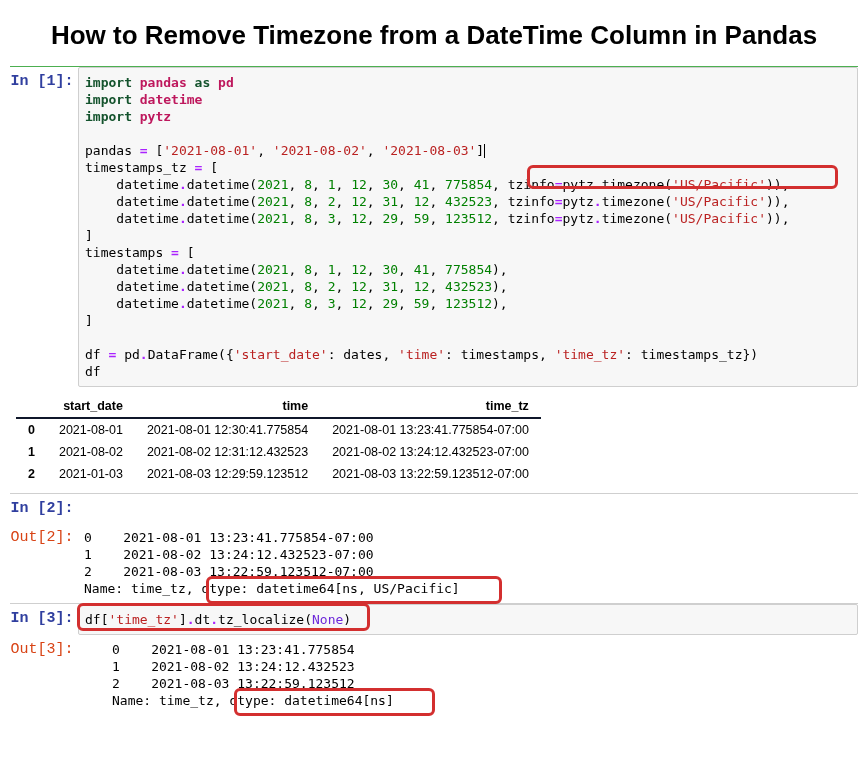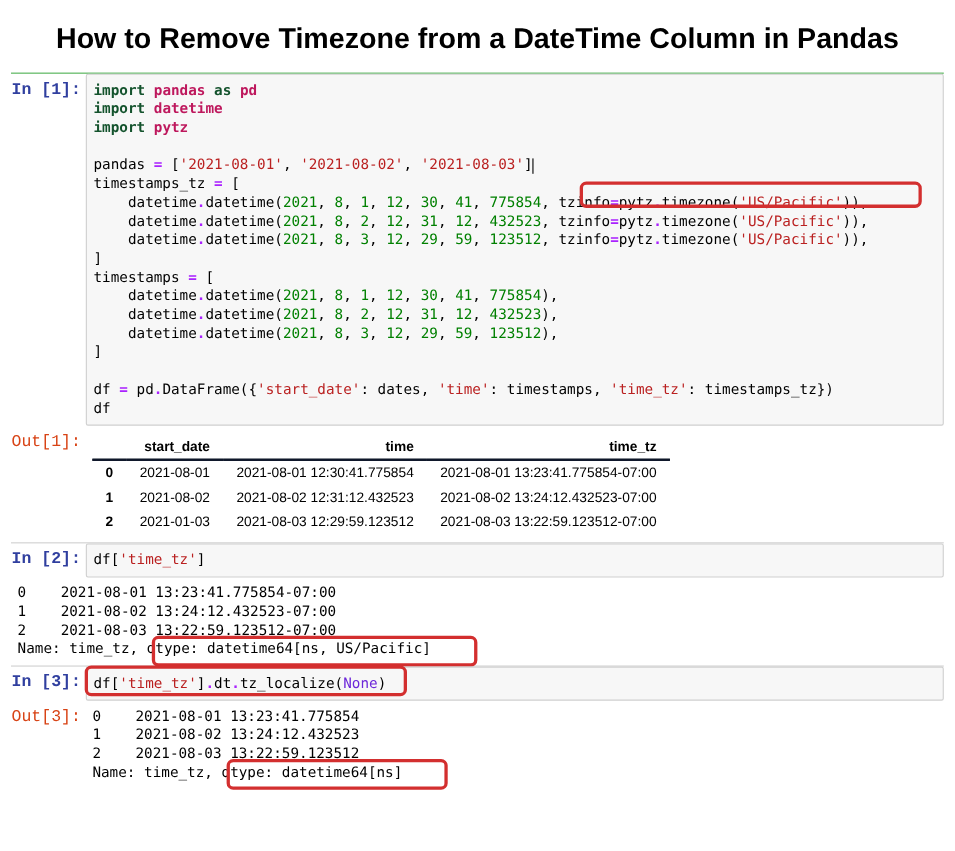--- a/index.html
+++ b/index.html
@@ -119,21 +119,20 @@
 <span>]</span>
 
 <span>df </span><span class="op">=</span><span> pd</span><span class="op">.</span><span>DataFrame({</span><span class="str">'start_date'</span><span>: dates, </span><span class="str">'time'</span><span>: timestamps, </span><span class="str">'time_tz'</span><span>: timestamps_tz})</span>
 <span>df</span></pre>
       <div class="hl" style="top:97px; left:448px; width:305px; height:18px;"></div>
     </div>
   </div>
 </div>
 
 <div class="cell" style="border-top:none;">
-  <div class="prompt out">Out[1]:</div>
   <div class="area">
     <table class="df">
       <thead>
         <tr>
           <th></th>
           <th>start_date</th>
           <th>time</th>
           <th>time_tz</th>
         </tr>
       </thead>
@@ -156,48 +155,44 @@
           <td>2021-08-03 12:29:59.123512</td>
           <td>2021-08-03 13:22:59.123512-07:00</td>
         </tr>
       </tbody>
     </table>
   </div>
 </div>
 
 <div class="cell">
   <div class="prompt in">In [2]:</div>
-  <div class="area">
-    <div class="input_area">
-<pre class="code"><span>df[</span><span class="str">'time_tz'</span><span>]</span></pre>
-    </div>
-  </div>
 </div>
 
 <div class="cell" style="border-top:none;">
+  <div class="prompt out">Out[2]:</div>
   <div class="area out-rel">
 <pre class="output"><span>0    2021-08-01 13:23:41.775854-07:00</span>
 <span>1    2021-08-02 13:24:12.432523-07:00</span>
 <span>2    2021-08-03 13:22:59.123512-07:00</span>
 <span>Name: time_tz, </span><span>dtype: datetime64[ns, US/Pacific]</span></pre>
     <div class="hl" style="top:53px; left:128px; width:290px; height:22px;"></div>
   </div>
 </div>
 
 <div class="cell">
   <div class="prompt in">In [3]:</div>
   <div class="area">
     <div class="input_area out-rel">
 <pre class="code"><span>df[</span><span class="str">'time_tz'</span><span>]</span><span class="op">.</span><span>dt</span><span class="op">.</span><span>tz_localize(</span><span class="builtin">None</span><span>)</span></pre>
       <div class="hl" style="top:-2px; left:-2px; width:287px; height:22px;"></div>
     </div>
   </div>
 </div>
 
-<div class="cell" style="border-top:none;">
+<div class="cell" style="border-top:none;gap:28px;">
   <div class="prompt out">Out[3]:</div>
   <div class="area out-rel">
 <pre class="output"><span>0    2021-08-01 13:23:41.775854</span>
 <span>1    2021-08-02 13:24:12.432523</span>
 <span>2    2021-08-03 13:22:59.123512</span>
 <span>Name: time_tz, </span><span>dtype: datetime64[ns]</span></pre>
     <div class="hl" style="top:53px; left:128px; width:195px; height:22px;"></div>
   </div>
 </div>
 

